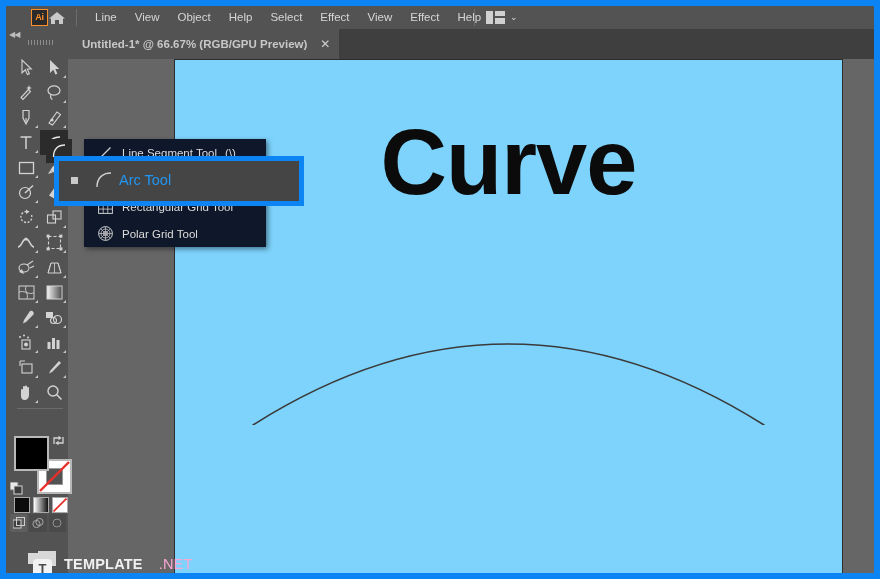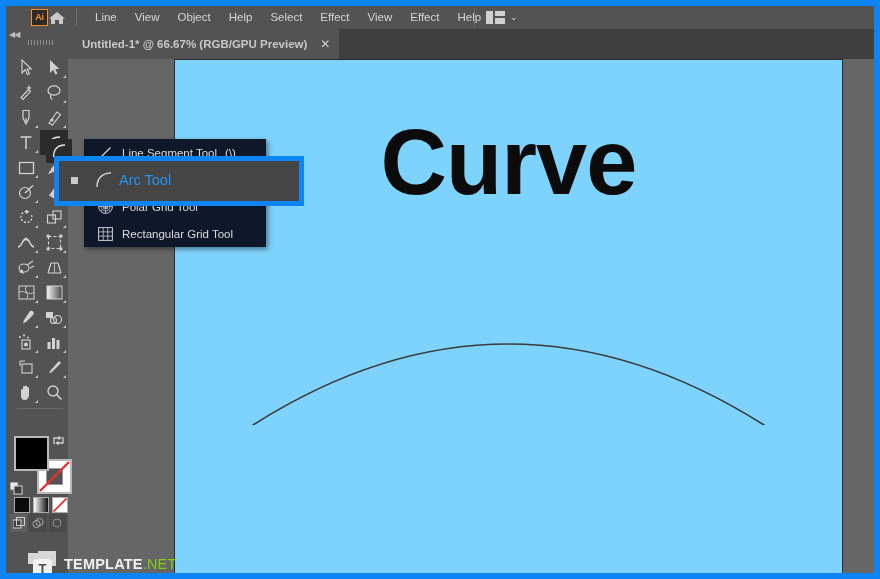--- a/index.html
+++ b/index.html
@@ -59,21 +59,21 @@
   .sm.active{background:#5e5e5e;}
 
   
   .watermark{position:absolute;left:22px;top:515px;width:180px;height:40px;display:flex;align-items:center;}
   .wm-ico{position:relative;width:30px;height:26px;margin-right:6px;}
   .wm-sq1{position:absolute;left:0;top:2px;width:12px;height:11px;background:#d8d8d8;}
   .wm-sq2{position:absolute;left:10px;top:0px;width:18px;height:15px;background:#d8d8d8;}
   .wm-t{position:absolute;left:5px;top:8px;width:19px;height:19px;background:#f2f2f2;border-radius:4px;
         color:#4a4a4a;font-size:13px;font-weight:bold;line-height:19px;text-align:center;}
   .wm-text{color:#f0f0f0;font-size:14.5px;font-weight:bold;letter-spacing:.2px;}
-  .wm-text .net{font-weight:normal;color:#84cc16;}
+  .wm-text .net{font-weight:normal;color:#f9a8d4;margin-left:16px;}
 
   
   .canvasarea{position:absolute;left:62px;top:53px;width:806px;height:514px;background:#666666;}
   .artboard{position:absolute;left:106px;top:0px;width:667px;height:514px;background:#7dd3fc;
             border-left:1px solid #2d2d2d;border-right:1px solid #2d2d2d;border-top:1px solid #2d2d2d;}
   .curve-text{position:absolute;left:0;right:0;top:56px;text-align:center;color:#0b0b0b;
               font-family:"Liberation Sans",sans-serif;font-weight:bold;font-size:92px;letter-spacing:-1px;line-height:1;}
   .arc-svg{position:absolute;left:0px;top:215px;width:667px;height:150px;}
 
   
@@ -486,39 +486,39 @@
           <svg width="16" height="16" viewBox="0 0 16 16">
               <path d="M2.5 14 C2.5 6 7 2 14 2" fill="none" stroke="#cfcfcf" stroke-width="1.3"></path>
             </svg>
         </span>
         <span class="fly-label">Arc Tool</span>
       </div>
 
 
       <div class="fly-item">
         <span class="fly-ico">
+          <svg width="15" height="14" viewBox="0 0 15 14">
+            <rect x="0.6" y="0.6" width="13.8" height="12.8" fill="none" stroke="#cfcfcf" stroke-width="1"></rect>
+            <path d="M5.2 0.6 L5.2 13.4 M9.8 0.6 L9.8 13.4 M0.6 4.9 L14.4 4.9 M0.6 9.1 L14.4 9.1" stroke="#cfcfcf" stroke-width=".8"></path>
+          </svg>
+        </span>
+        <span class="fly-label">Rectangular Grid Tool</span>
+      </div>
+
+      <div class="fly-item">
+        <span class="fly-ico">
           <svg width="15" height="15" viewBox="0 0 15 15">
             <circle cx="7.5" cy="7.5" r="6.9" fill="none" stroke="#cfcfcf" stroke-width="1"></circle>
             <circle cx="7.5" cy="7.5" r="4.5" fill="none" stroke="#cfcfcf" stroke-width=".8"></circle>
             <circle cx="7.5" cy="7.5" r="2.2" fill="none" stroke="#cfcfcf" stroke-width=".8"></circle>
             <path d="M0.6 7.5 L14.4 7.5 M7.5 0.6 L7.5 14.4 M2.6 2.6 L12.4 12.4 M12.4 2.6 L2.6 12.4" stroke="#cfcfcf" stroke-width=".7"></path>
           </svg>
         </span>
         <span class="fly-label">Polar Grid Tool</span>
       </div>
-
-      <div class="fly-item">
-        <span class="fly-ico">
-          <svg width="15" height="14" viewBox="0 0 15 14">
-            <rect x="0.6" y="0.6" width="13.8" height="12.8" fill="none" stroke="#cfcfcf" stroke-width="1"></rect>
-            <path d="M5.2 0.6 L5.2 13.4 M9.8 0.6 L9.8 13.4 M0.6 4.9 L14.4 4.9 M0.6 9.1 L14.4 9.1" stroke="#cfcfcf" stroke-width=".8"></path>
-          </svg>
-        </span>
-        <span class="fly-label">Rectangular Grid Tool</span>
-      </div>
     </div>
 
     <div class="arc-tool-cell">
       <svg width="16" height="16" viewBox="0 0 16 16">
           <path d="M2.5 14 C2.5 6 7 2 14 2" fill="none" stroke="#e8e8e8" stroke-width="1.3"></path>
         </svg>
     </div>
 
     <div class="hl-fill"></div>
     <div class="hl-bullet"></div>

